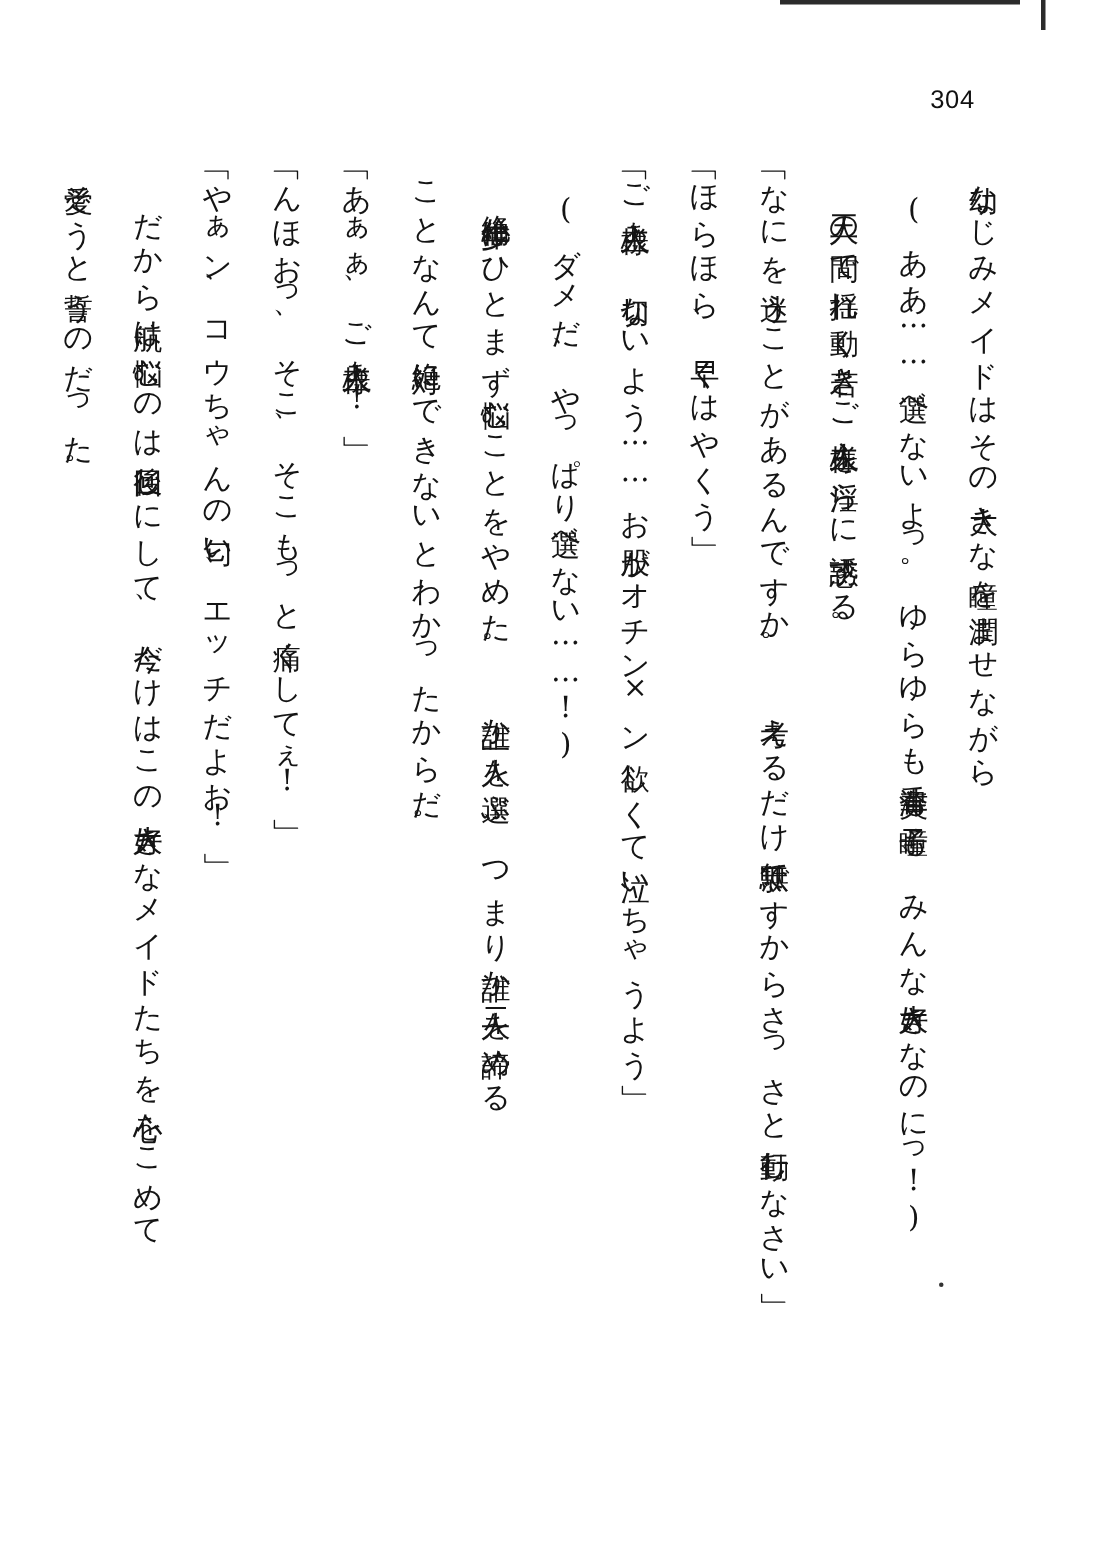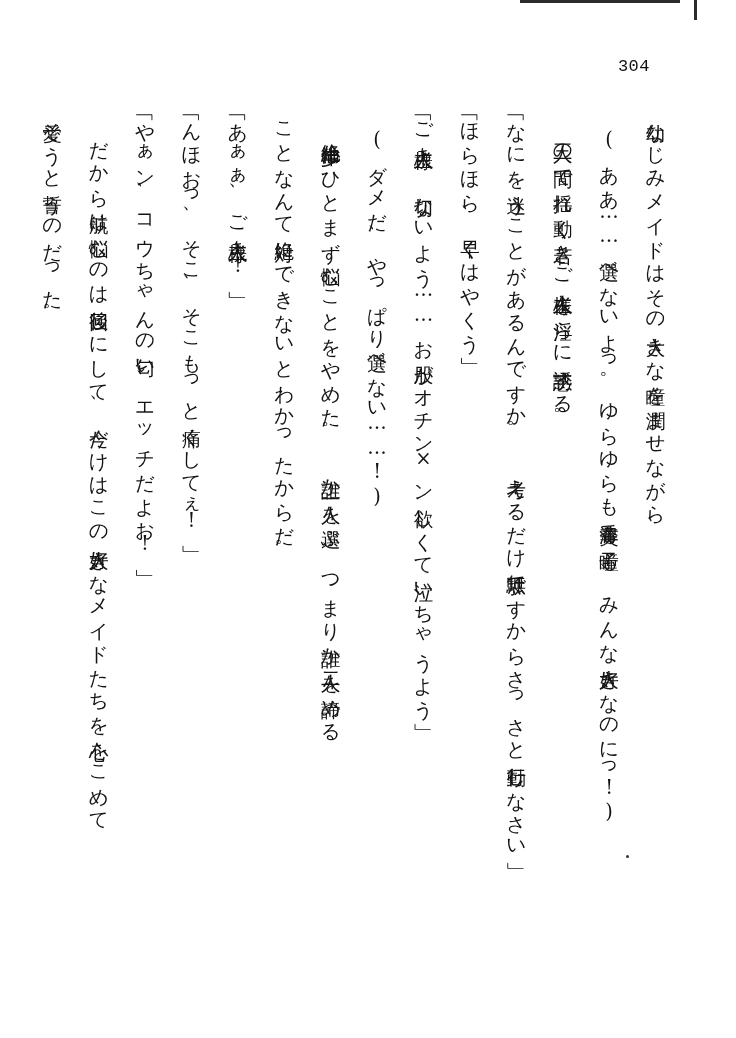--- a/index.html
+++ b/index.html
@@ -41,21 +41,21 @@
     background: #2b2b2b;
   }
 
   .page-number {
     position: absolute;
     top: 57px;
     right: 86px;
     font-size: 17px;
     letter-spacing: 0.5px;
     color: #111;
-    font-family: Liberation Mono, monospace;
+    font-family: Liberation Sans, sans-serif;
   }
 
   
   .text-block {
     position: absolute;
     top: 108px;
     right: 58px;
     height: 848px;
     width: 560px;
     writing-mode: vertical-rl;

